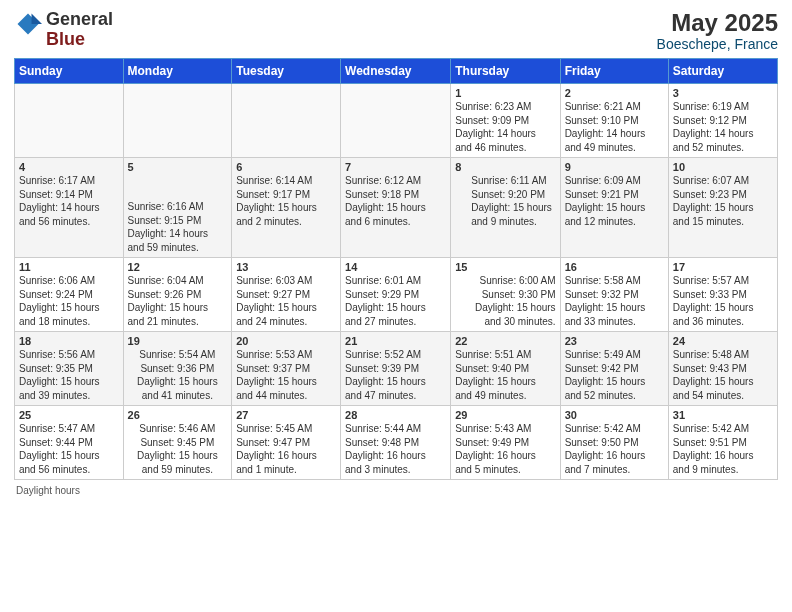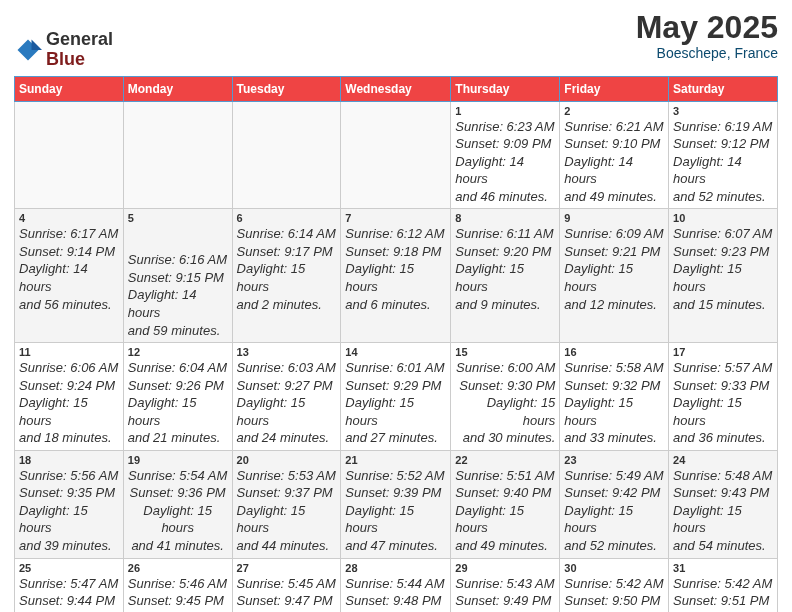--- a/index.html
+++ b/index.html
@@ -16,55 +16,54 @@
       padding: 10px 14px;
     }
     .header {
       display: flex;
       justify-content: space-between;
       align-items: flex-start;
       margin-bottom: 6px;
     }
     .logo {
       display: flex;
-      align-items: center;
+      align-items: flex-start;
       gap: 4px;
-      margin-top: 20px;
     }
     .logo-text {
       font-size: 18px;
       font-weight: bold;
       line-height: 1.1;
     }
     .logo-general { color: #333; }
     .logo-blue { color: #7f1d1d; }
     .logo-icon {
       width: 28px;
       height: 28px;
     }
     .title-block {
       text-align: right;
     }
     .main-title {
-      font-size: 32px;
+      font-size: 24px;
       font-weight: bold;
       color: #333;
       line-height: 1.1;
     }
     .subtitle {
       font-size: 14px;
       color: #0c4a6e;
     }
     .calendar {
       width: 100%;
       border-collapse: collapse;
       border: 1px solid #ccc;
     }
     .calendar th {
-      background: #ef4444;
+      background: #1d4ed8;
       color: #fff;
       font-size: 12px;
       font-weight: bold;
       padding: 5px 4px;
       text-align: left;
       border: 1px solid #5599d0;
     }
     .calendar td {
       vertical-align: top;
       border: 1px solid #ccc;
@@ -82,24 +81,23 @@
       background: #fff;
     }
     
     .day-num {
       font-size: 11px;
       font-weight: bold;
       display: block;
       margin-bottom: 1px;
     }
     .day-info {
-      font-size: 13px;
+      font-size: 10px;
       line-height: 1.35;
       color: #333;
-      font-style: italic;
     }
     .empty-cell {
       background: #f9f9f9 !important;
     }
     .footer {
       margin-top: 5px;
       font-size: 10px;
       color: #555;
       text-align: left;
       padding-left: 2px;
@@ -190,21 +188,21 @@
           </td>
           <td>
             <span class="day-num">7</span>
             <div class="day-info" style="white-space: pre-line;">Sunrise: 6:12 AM
 Sunset: 9:18 PM
 Daylight: 15 hours
 and 6 minutes.</div>
           </td>
           <td>
             <span class="day-num">8</span>
-            <div class="day-info" style="white-space: pre-line;">Sunrise: 6:11 AM
+            <div class="day-info" style="white-space: pre-line; margin-left: 16px;">Sunrise: 6:11 AM
 Sunset: 9:20 PM
 Daylight: 15 hours
 and 9 minutes.</div>
           </td>
           <td>
             <span class="day-num">9</span>
             <div class="day-info" style="white-space: pre-line;">Sunrise: 6:09 AM
 Sunset: 9:21 PM
 Daylight: 15 hours
 and 12 minutes.</div>
@@ -322,21 +320,21 @@
         <tr>
           <td>
             <span class="day-num">25</span>
             <div class="day-info" style="white-space: pre-line;">Sunrise: 5:47 AM
 Sunset: 9:44 PM
 Daylight: 15 hours
 and 56 minutes.</div>
           </td>
           <td>
             <span class="day-num">26</span>
-            <div class="day-info" style="white-space: pre-line;">Sunrise: 5:46 AM
+            <div class="day-info" style="white-space: pre-line; text-align: center;">Sunrise: 5:46 AM
 Sunset: 9:45 PM
 Daylight: 15 hours
 and 59 minutes.</div>
           </td>
           <td>
             <span class="day-num">27</span>
             <div class="day-info" style="white-space: pre-line;">Sunrise: 5:45 AM
 Sunset: 9:47 PM
 Daylight: 16 hours
 and 1 minute.</div>

